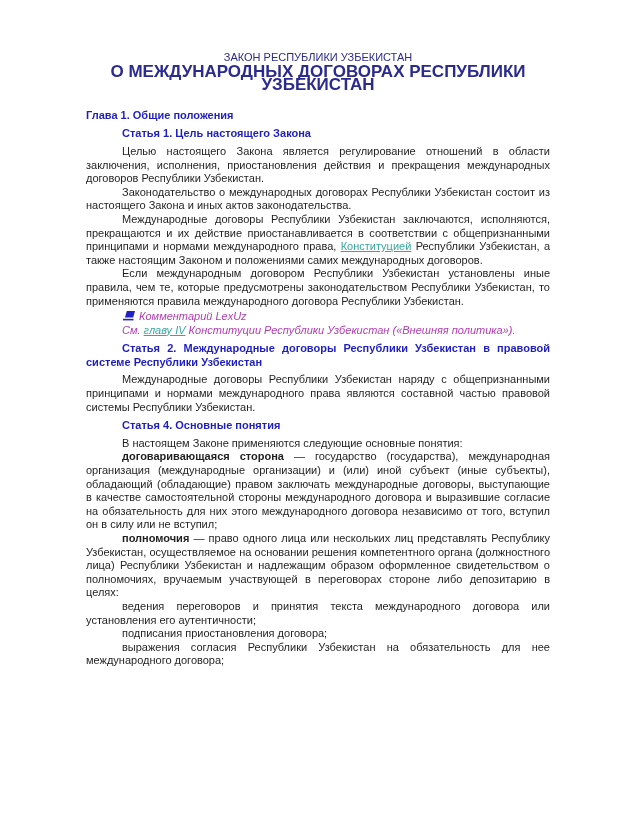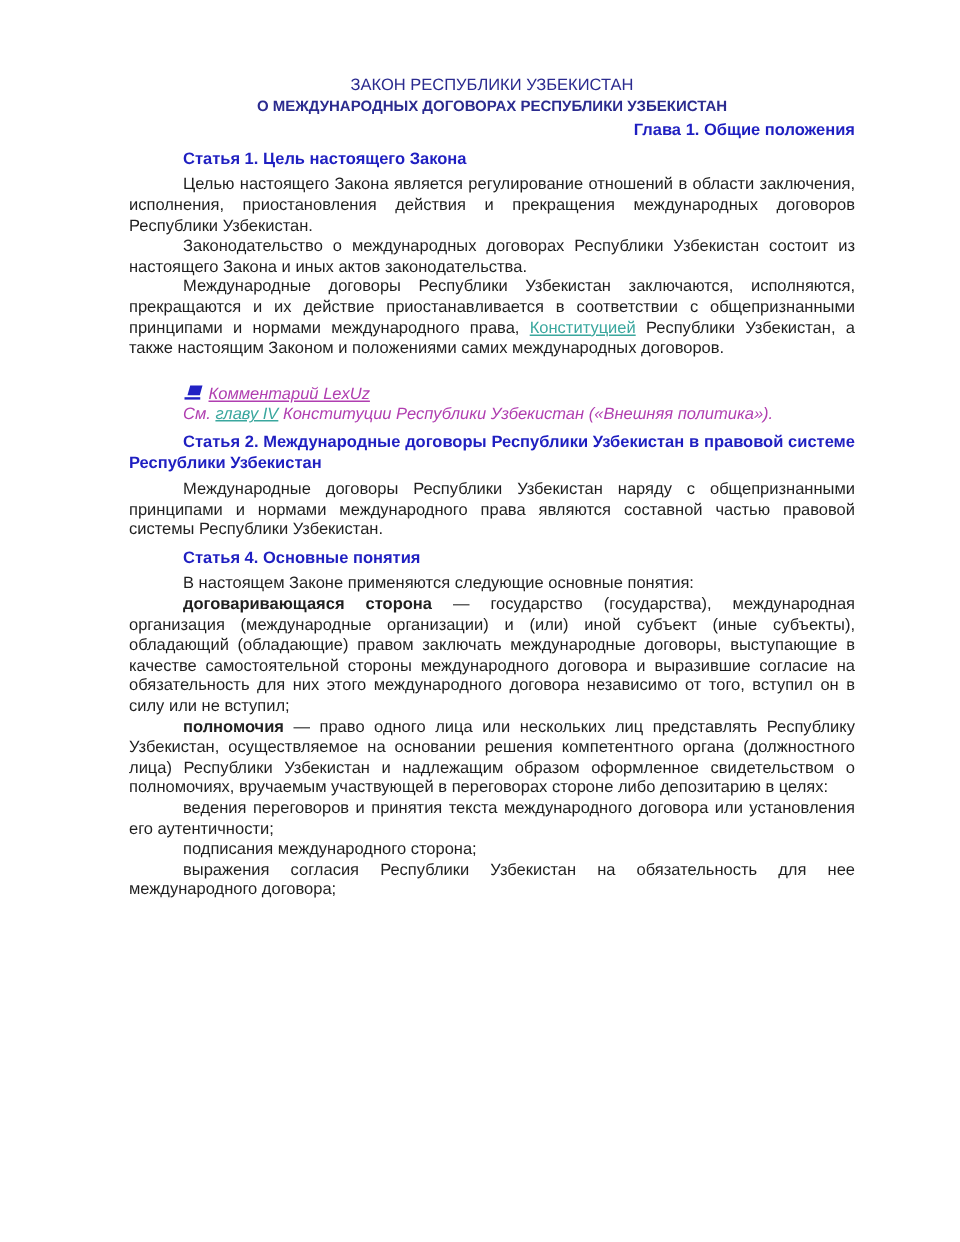--- a/index.html
+++ b/index.html
@@ -2,63 +2,63 @@
 <html><head>
 <meta charset="utf-8">
 <style>
   html, body { margin: 0; padding: 0; background: #ffffff; }
   .page {
     position: relative;
     width: 640px;
     height: 712px;
     box-sizing: border-box;
     background: #ffffff;
-    padding: 51px 70px 0 86px;
+    padding: 51px 90px 0 86px;
     font-family: "Liberation Sans", sans-serif;
     font-size: 11px;
     line-height: 13.6px;
     color: #1f1f1f;
     overflow: hidden;
   }
   .law-title {
     text-align: center;
     color: #2b2b8f;
     font-weight: normal;
   }
   .law-subtitle {
     text-align: center;
     color: #2b2b8f;
     font-weight: bold;
-    font-size: 10px;
+    font-size: 17px;
   }
   .meta { color: #3a3ab4; }
   .meta-first { margin-top: 16px; }
   .chapter {
-    text-align: right;
+    text-align: left;
     font-weight: bold;
     color: #1f1fc1;
-    margin-top: 3px;
+    margin-top: 17px;
   }
   .block {
     text-align: justify;
     text-indent: 36px;
   }
   .article-heading {
     font-weight: bold;
     color: #1f1fc1;
     margin: 5px 0 4px 0;
   }
   .para { margin: 0; }
   .comment, .see {
     color: #b03eb0;
     font-style: italic;
     text-align: left;
     text-indent: 36px;
   }
-  .comment { margin-top: 16px; text-decoration: underline; }
+  .comment { margin-top: 2px; }
   .seg-normal {}
   .seg-bold { font-weight: bold; }
   .seg-heading {}
   .seg-comment {}
   .seg-link {
     color: #3aa79e;
     text-decoration: underline;
     cursor: pointer;
   }
   .seg-link-italic {
@@ -81,28 +81,29 @@
 
 <div class="page">
   <div class="law-title">ЗАКОН РЕСПУБЛИКИ УЗБЕКИСТАН</div>
   <div class="law-subtitle">О МЕЖДУНАРОДНЫХ ДОГОВОРАХ РЕСПУБЛИКИ УЗБЕКИСТАН</div>
   <div class="chapter">Глава 1. Общие положения</div>
   <div id="doc-body">
       <div class="block article-heading"><span class="seg-heading">Статья 1. Цель настоящего Закона</span></div>
       <div class="block para"><span class="seg-normal">Целью настоящего Закона является регулирование отношений в области заключения, исполнения, приостановления действия и прекращения международных договоров Республики Узбекистан.</span></div>
       <div class="block para"><span class="seg-normal">Законодательство о международных договорах Республики Узбекистан состоит из настоящего Закона и иных актов законодательства.</span></div>
       <div class="block para"><span class="seg-normal">Международные договоры Республики Узбекистан заключаются, исполняются, прекращаются и их действие приостанавливается в соответствии с общепризнанными принципами и нормами международного права, </span><a class="seg-link">Конституцией</a><span class="seg-normal"> Республики Узбекистан, а также настоящим Законом и положениями самих международных договоров.</span></div>
+      <div class="block para"><span class="seg-normal">Если международным договором Республики Узбекистан установлены иные правила, чем те, которые предусмотрены законодательством Республики Узбекистан, то применяются правила международного договора Республики Узбекистан.</span></div>
       <div class="block comment"><span class="flag-icon"><svg width="14" height="11" viewBox="0 0 14 11">
             <path d="M3 7.5 L4.8 1 L13 1 L11.2 7.5 Z" fill="#2121c4"></path>
             <rect x="1" y="8.8" width="10.5" height="1.6" fill="#2121c4"></rect>
           </svg></span><span class="seg-comment">Комментарий LexUz</span></div>
       <div class="block see"><span class="seg-comment">См. </span><a class="seg-link-italic">главу IV</a><span class="seg-comment"> Конституции Республики Узбекистан («Внешняя политика»).</span></div>
       <div class="block article-heading"><span class="seg-heading">Статья 2. Международные договоры Республики Узбекистан в правовой системе Республики Узбекистан</span></div>
       <div class="block para"><span class="seg-normal">Международные договоры Республики Узбекистан наряду с общепризнанными принципами и нормами международного права являются составной частью правовой системы Республики Узбекистан.</span></div>
       <div class="block article-heading"><span class="seg-heading">Статья 4. Основные понятия</span></div>
       <div class="block para"><span class="seg-normal">В настоящем Законе применяются следующие основные понятия:</span></div>
       <div class="block para"><span class="seg-bold">договаривающаяся сторона</span><span class="seg-normal"> — государство (государства), международная организация (международные организации) и (или) иной субъект (иные субъекты), обладающий (обладающие) правом заключать международные договоры, выступающие в качестве самостоятельной стороны международного договора и выразившие согласие на обязательность для них этого международного договора независимо от того, вступил он в силу или не вступил;</span></div>
       <div class="block para"><span class="seg-bold">полномочия</span><span class="seg-normal"> — право одного лица или нескольких лиц представлять Республику Узбекистан, осуществляемое на основании решения компетентного органа (должностного лица) Республики Узбекистан и надлежащим образом оформленное свидетельством о полномочиях, вручаемым участвующей в переговорах стороне либо депозитарию в целях:</span></div>
       <div class="block para"><span class="seg-normal">ведения переговоров и принятия текста международного договора или установления его аутентичности;</span></div>
-      <div class="block para"><span class="seg-normal">подписания международного сторона;</span></div>
+      <div class="block para"><span class="seg-normal">подписания приостановления договора;</span></div>
       <div class="block para"><span class="seg-normal">выражения согласия Республики Узбекистан на обязательность для нее международного договора;</span></div>
     </div>
 </div>
 
 </body></html>

